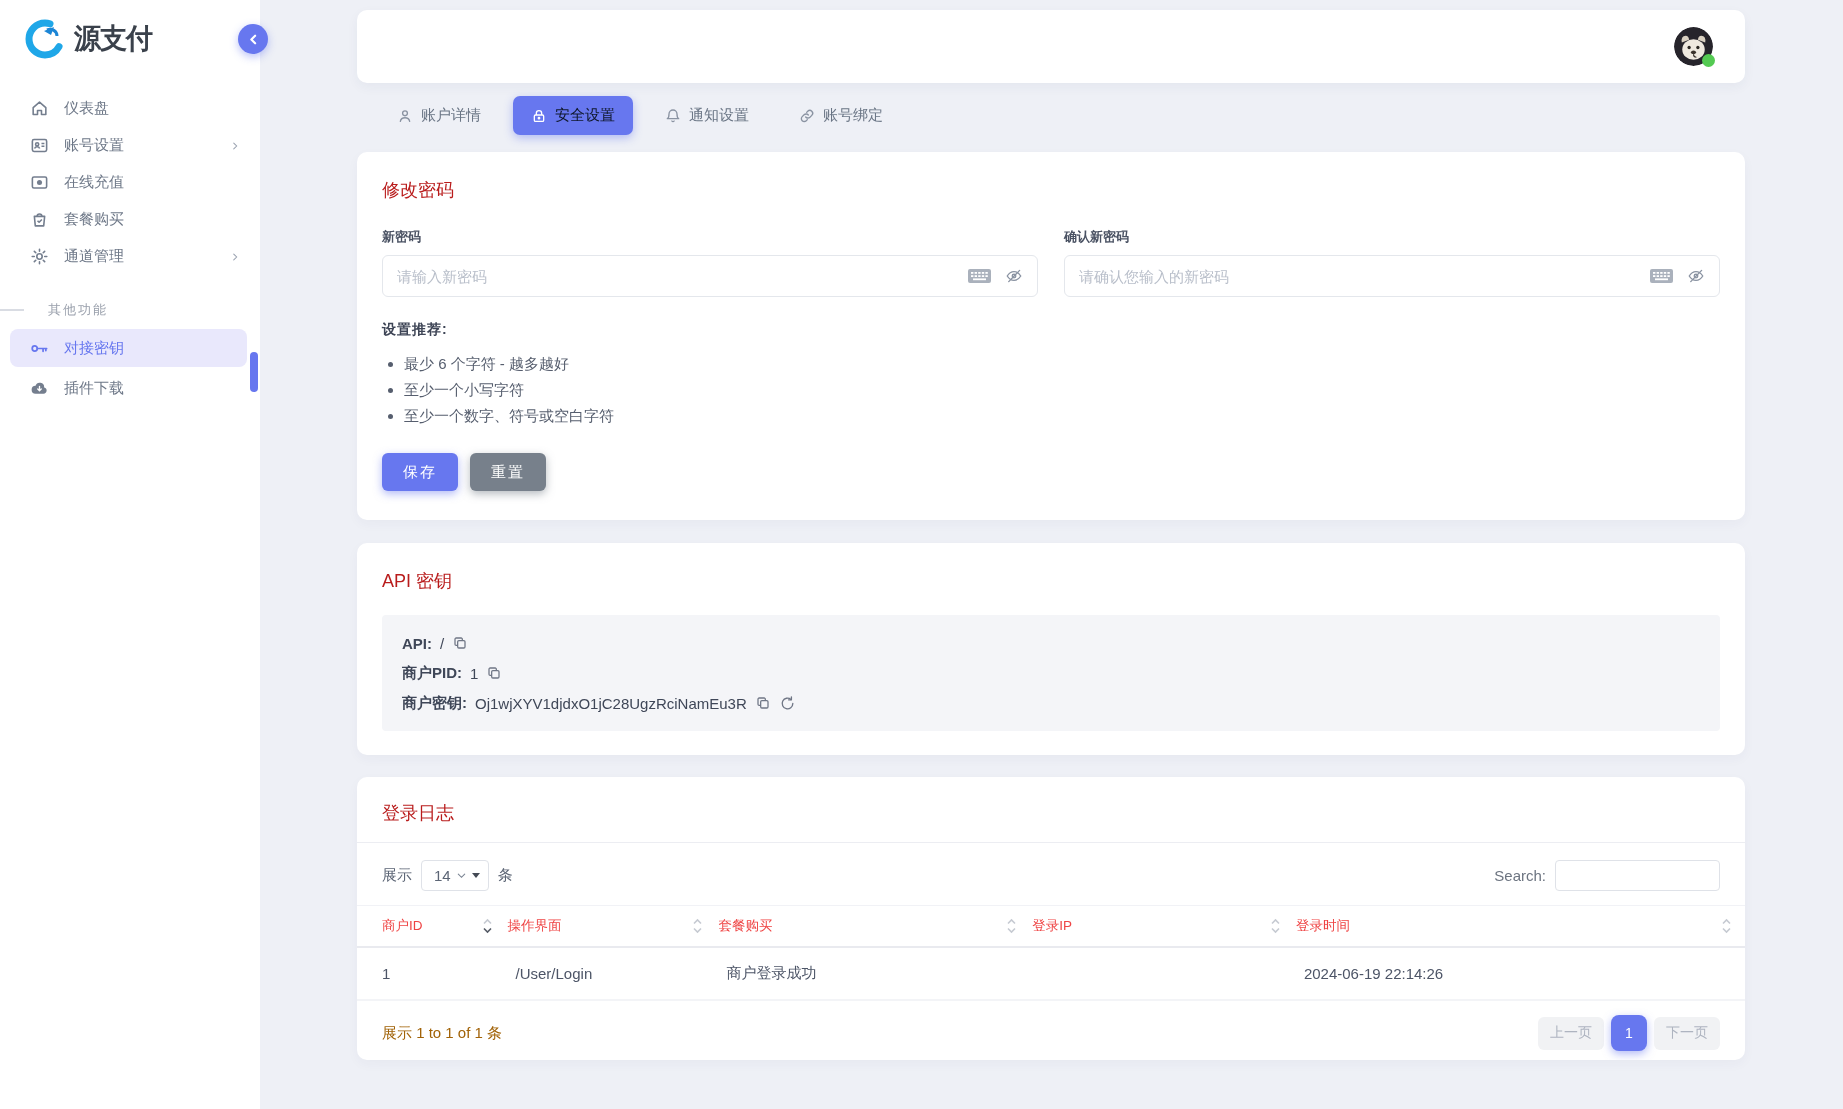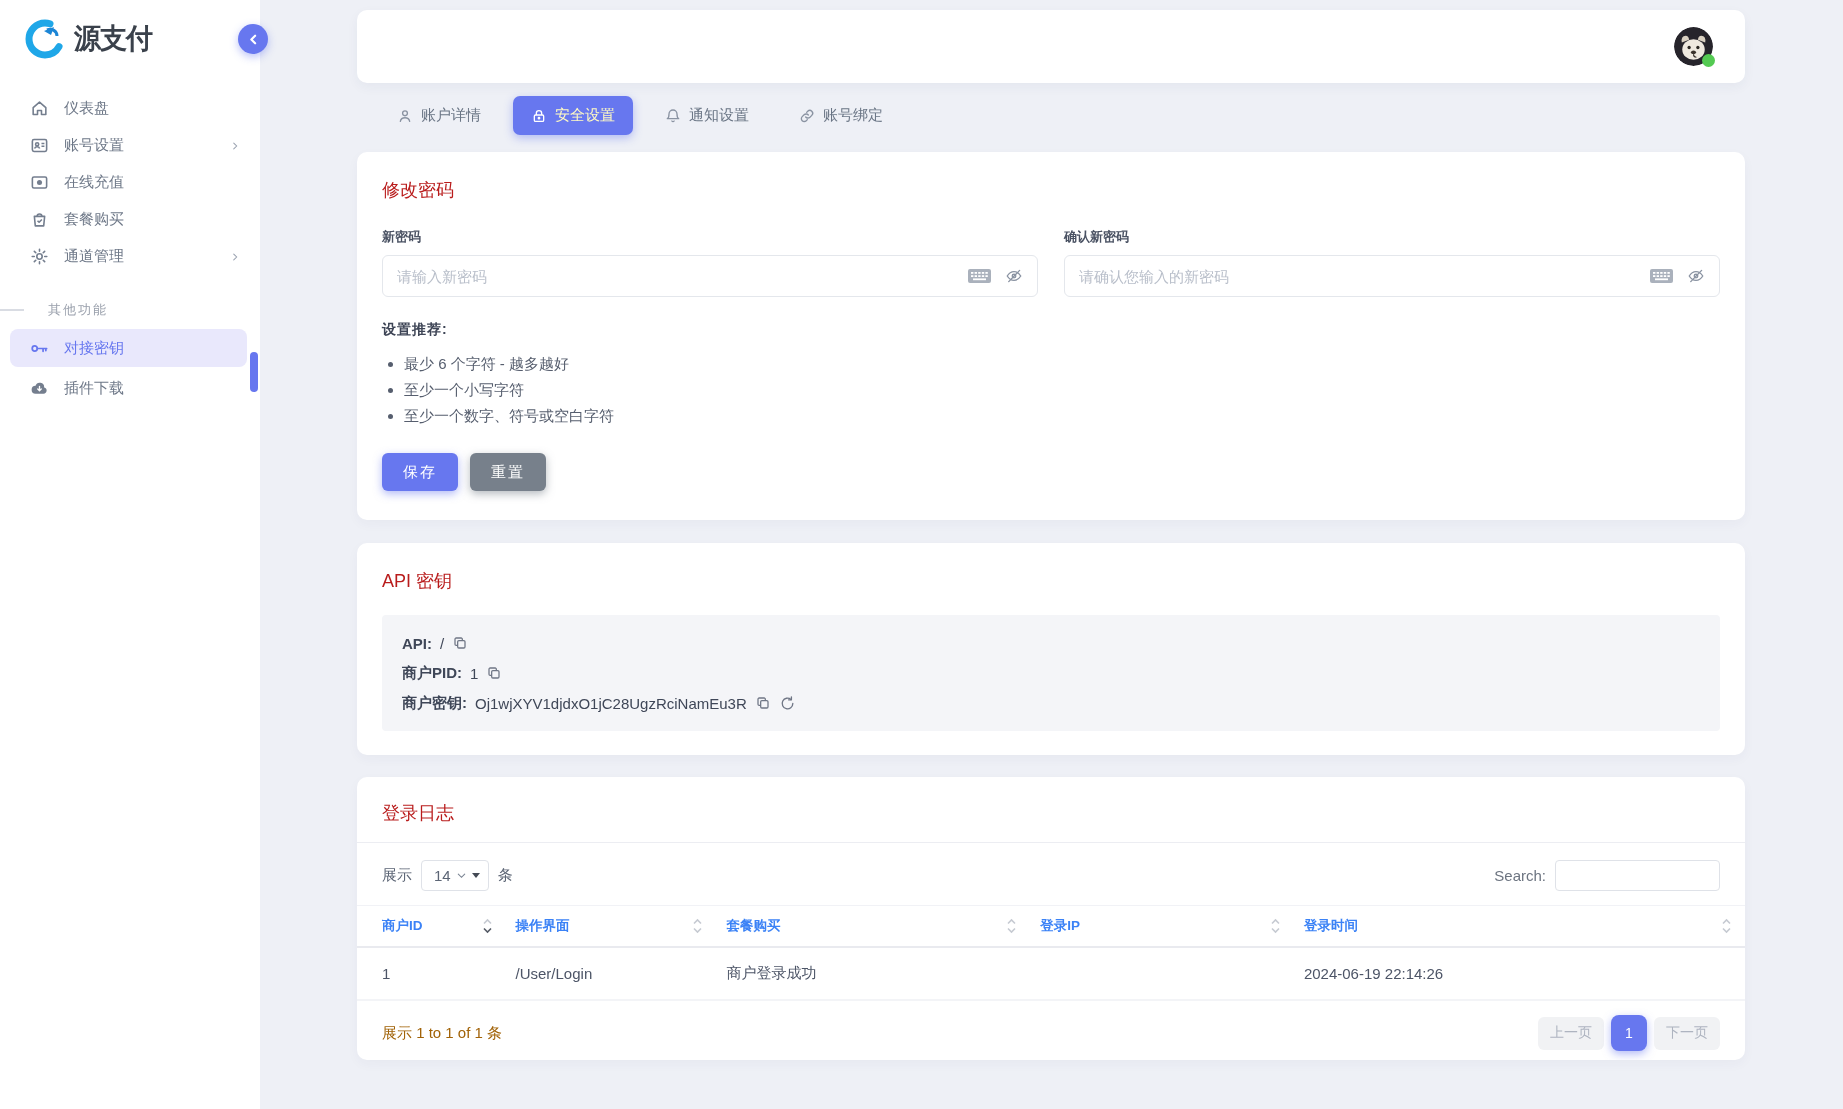--- a/index.html
+++ b/index.html
@@ -40,21 +40,21 @@
   .avatar-wrap { position:absolute; right:32px; top:17px; width:39px; height:39px; cursor:pointer; }
   .avatar-wrap svg { border-radius:50%; }
   .status-dot { position:absolute; right:-2px; bottom:-1px; width:13px; height:13px; border-radius:50%;
     background:#54ca52; }
 
   
   .tabs { margin-top:13px; display:flex; align-items:center; gap:14px; padding-left:22px; height:39px;text-align:right; }
   .tab { display:flex; align-items:center; gap:8px; padding:0 18px; height:39px; border-radius:7px;
     color:#6a7585; font-size:15px; cursor:pointer; }
   .tab .tab-icon { color:#8a93a2; }
-  .tab.active { background:#6777ef; color:#fef9c3; box-shadow:0 3px 10px rgba(103,119,239,.45); }
+  .tab.active { background:#6777ef; color:#0f172a; box-shadow:0 3px 10px rgba(103,119,239,.45); }
   .tab.active .tab-icon { color:#fff; }
 
   
   .card { background:#fff; border-radius:10px; box-shadow:0 4px 12px rgba(40,50,90,.04); }
   .card-title { font-size:18px; color:#b91c1c; font-weight:400; }
 
   .card-pwd { margin-top:17px; height:368px; padding:26px 25px; }
   .form-grid { display:grid; grid-template-columns:1fr 1fr; column-gap:26px; margin-top:26px; }
   .field-label { font-size:13px; color:#4a5263; font-weight:600; margin-bottom:9px; }
   .input-wrap { display:flex; align-items:center; height:42px; border:1px solid #e4e7ec; border-radius:6px;
@@ -83,21 +83,21 @@
   .logs-controls { display:flex; align-items:center; justify-content:space-between; padding:17px 25px 14px 25px; }
   .length-ctrl { display:flex; align-items:center; gap:9px; color:#5c6575; font-size:15px; }
   .select-box { display:flex; align-items:center; gap:5px; border:1px solid #dfe2e8; border-radius:4px;
     height:31px; padding:0 8px 0 12px; color:#5c6575; cursor:pointer; background:#fff; }
   .select-box .native-arrow { width:0; height:0; border-left:4px solid transparent; border-right:4px solid transparent;
     border-top:5px solid #444a55; }
   .search-ctrl { display:flex; align-items:center; gap:9px; color:#6c7480; font-size:15px; }
   .search-ctrl input { width:165px; height:31px; border:1px solid #dfe2e8; border-radius:4px; padding:0 10px;
     font-size:14px; outline:none; color:#51586a; font-family:inherit; }
   table.logs { width:100%; border-collapse:collapse; }
-  .logs th { text-align:left; font-size:13.5px; font-weight:700; color:#3b82f6; padding:11px 10px;
+  .logs th { text-align:left; font-size:13.5px; font-weight:400; color:#ef4444; padding:11px 2px;
     border-top:1px solid #f1f2f6; border-bottom:2px solid #e9eaef; position:relative; cursor:pointer; }
   .logs th:first-child, .logs td:first-child { padding-left:25px; }
   .logs td { font-size:15px; color:#4d5567; padding:16px 10px; border-bottom:2px solid #f3f4f7; }
   .col1{width:10.7%} .col2{width:15.2%} .col3{width:22.6%} .col4{width:19%} .col5{width:auto}
   .sort { position:absolute; right:14px; top:50%; transform:translateY(-50%); }
   .sort polyline { fill:none; stroke:#c6cad2; stroke-width:1.6; }
   .sort polyline.on { stroke:#555b66; }
   .ip-blur { width:130px; height:15px; border-radius:2px; filter:blur(3px);
     background:linear-gradient(90deg,#d4d6db,#c9ccd3 40%,#d9dbe0 70%,#cdd0d6); }
   .logs-footer { display:flex; align-items:center; justify-content:space-between; padding:14px 25px 0 25px; }

